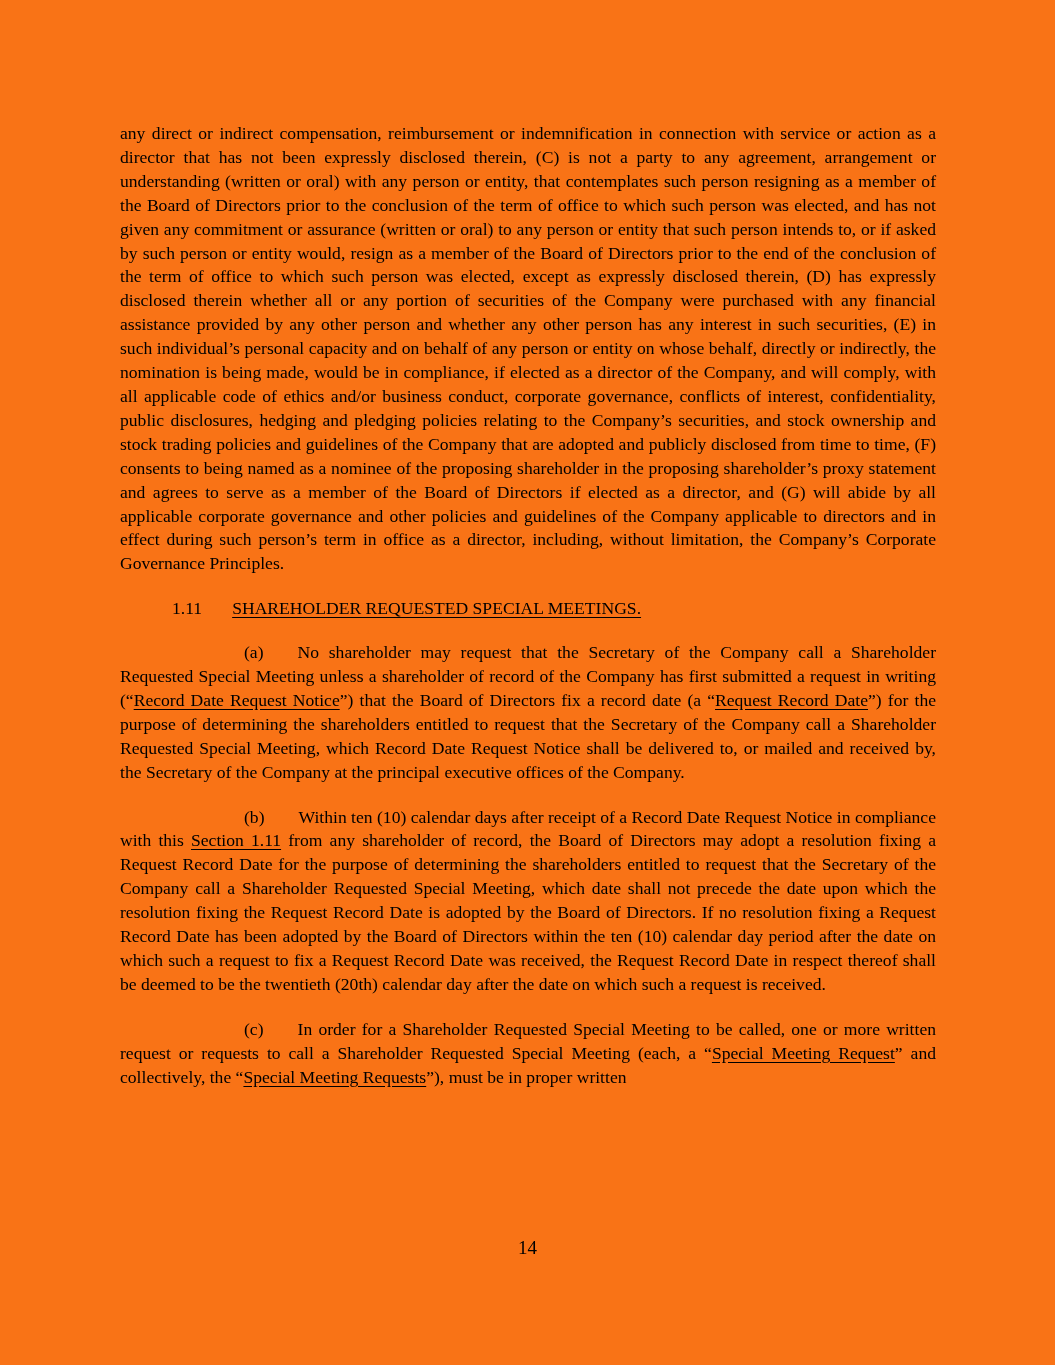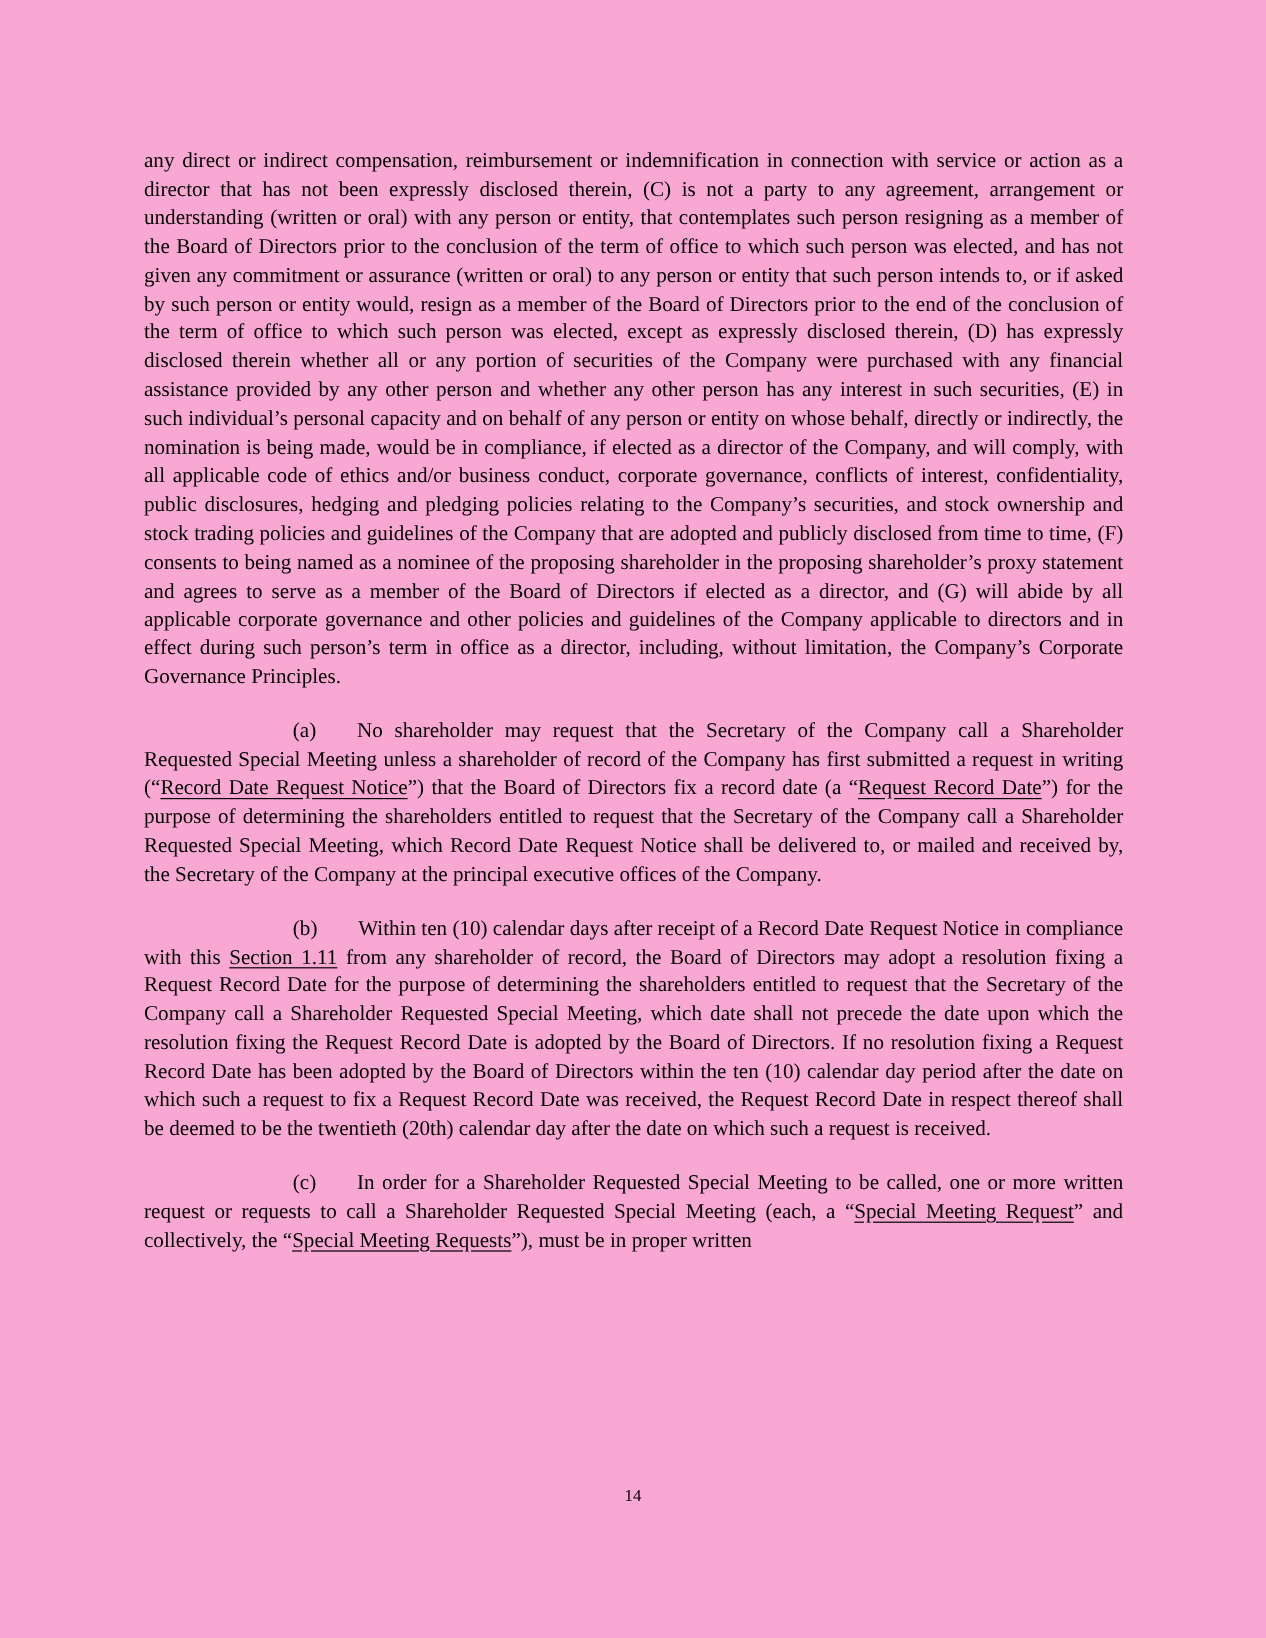--- a/index.html
+++ b/index.html
@@ -4,21 +4,21 @@
 <style>
   html, body {
     margin: 0;
     padding: 0;
     background: #ffffff;
   }
   .page {
     position: relative;
     width: 1055px;
     height: 1365px;
-    background: #f9a8d4;
+    background: #f97316;
     font-family: "Liberation Serif", "DejaVu Serif", serif;
     color: #000000;
     overflow: hidden;
   }
   .content {
     position: absolute;
     left: 120px;
     top: 122px;
     width: 816px;
     font-size: 17.6px;
@@ -44,31 +44,32 @@
   .u {
     text-decoration: underline;
     text-underline-offset: 3px;
   }
   .page-number {
     position: absolute;
     left: 0;
     top: 1236px;
     width: 100%;
     text-align: center;
-    font-size: 14px;
+    font-size: 19px;
     line-height: 23.9px;
   }
 </style>
 </head>
 <body>
 
 <div class="page">
   <div class="content">
     <p class="para"><span>any direct or indirect compensation, reimbursement or indemnification in connection with service or action as a director that has not been expressly disclosed therein, (C) is not a party to any agreement, arrangement or understanding (written or oral) with any person or entity, that contemplates such person resigning as a member of the Board of Directors prior to the conclusion of the term of office to which such person was elected, and has not given any commitment or assurance (written or oral) to any person or entity that such person intends to, or if asked by such person or entity would, resign as a member of the Board of Directors prior to the end of the conclusion of the term of office to which such person was elected, except as expressly disclosed therein, (D) has expressly disclosed therein whether all or any portion of securities of the Company were purchased with any financial assistance provided by any other person and whether any other person has any interest in such securities, (E) in such individual’s personal capacity and on behalf of any person or entity on whose behalf, directly or indirectly, the nomination is being made, would be in compliance, if elected as a director of the Company, and will comply, with all applicable code of ethics and/or business conduct, corporate governance, conflicts of interest, confidentiality, public disclosures, hedging and pledging policies relating to the Company’s securities, and stock ownership and stock trading policies and guidelines of the Company that are adopted and publicly disclosed from time to time, (F) consents to being named as a nominee of the proposing shareholder in the proposing shareholder’s proxy statement and agrees to serve as a member of the Board of Directors if elected as a director, and (G) will abide by all applicable corporate governance and other policies and guidelines of the Company applicable to directors and in effect during such person’s term in office as a director, including, without limitation, the Company’s Corporate Governance Principles.</span></p>
 
+    <p class="heading"><span>1.11</span><span class="tab" style="width: 30px;"></span><span class="u">SHAREHOLDER REQUESTED SPECIAL MEETINGS.</span></p>
 
     <p class="para indent-first"><span>(a)</span><span class="tab" style="width: 34px;"></span><span>No shareholder may request that the Secretary of the Company call a Shareholder Requested Special Meeting unless a shareholder of record of the Company has first submitted a request in writing (“</span><span class="u">Record Date Request Notice</span><span>”) that the Board of Directors fix a record date (a “</span><span class="u">Request Record Date</span><span>”) for the purpose of determining the shareholders entitled to request that the Secretary of the Company call a Shareholder Requested Special Meeting, which Record Date Request Notice shall be delivered to, or mailed and received by, the Secretary of the Company at the principal executive offices of the Company.</span></p>
 
     <p class="para indent-first"><span>(b)</span><span class="tab" style="width: 34px;"></span><span>Within ten (10) calendar days after receipt of a Record Date Request Notice in compliance with this </span><span class="u">Section 1.11</span><span> from any shareholder of record, the Board of Directors may adopt a resolution fixing a Request Record Date for the purpose of determining the shareholders entitled to request that the Secretary of the Company call a Shareholder Requested Special Meeting, which date shall not precede the date upon which the resolution fixing the Request Record Date is adopted by the Board of Directors.  If no resolution fixing a Request Record Date has been adopted by the Board of Directors within the ten (10) calendar day period after the date on which such a request to fix a Request Record Date was received, the Request Record Date in respect thereof shall be deemed to be the twentieth (20th) calendar day after the date on which such a request is received.</span></p>
 
     <p class="para indent-first"><span>(c)</span><span class="tab" style="width: 34px;"></span><span>In order for a Shareholder Requested Special Meeting to be called, one or more written request or requests to call a Shareholder Requested Special Meeting (each, a “</span><span class="u">Special Meeting Request</span><span>” and collectively, the “</span><span class="u">Special Meeting Requests</span><span>”), must be in proper written</span></p>
   </div>
 
   <div class="page-number">14</div>
 </div>

